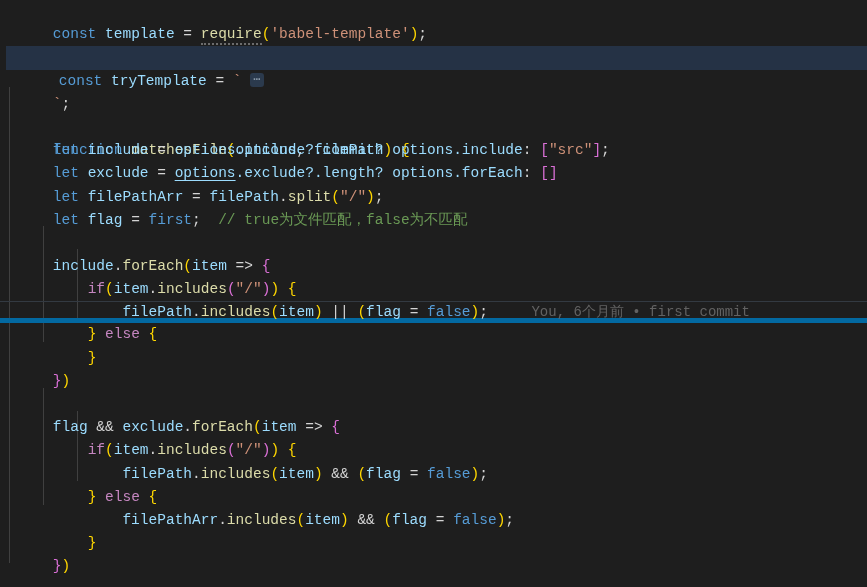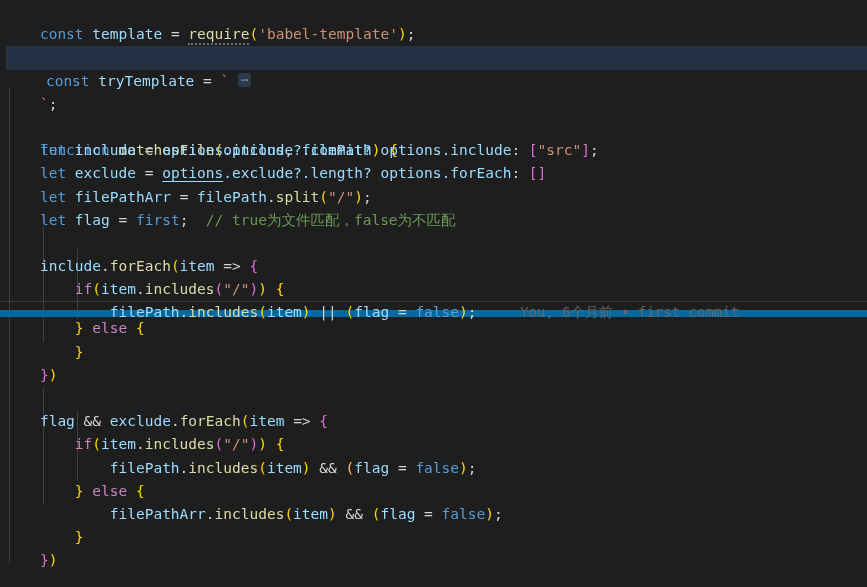--- a/index.html
+++ b/index.html
@@ -23,35 +23,36 @@
     line-height: 23.2px;
     color: #d4d4d4;
     -webkit-font-smoothing: antialiased;
   }
 
   .line {
     position: relative;
     height: 23.2px;
     line-height: 23.2px;
     white-space: pre;
-    padding-left: 5px;
+    padding-left: 18px;
     box-sizing: border-box;
+    font-family: Liberation Mono, monospace;
   }
 
   
   .line.sel {
     background: #264f78;
     background: #253245;
     margin-left: 6px;
   }
   
   .line.current {
     border-top: 1px solid #333a42;
-    border-bottom: 7px solid #0369a1;
-    height: 16px;
+    border-bottom: 5px solid #0369a1;
+    height: 22px;
     line-height: 21.2px;
   }
 
   
   .ig {
     position: absolute;
     top: 0;
     bottom: 0;
     width: 1px;
     background: #404040;

